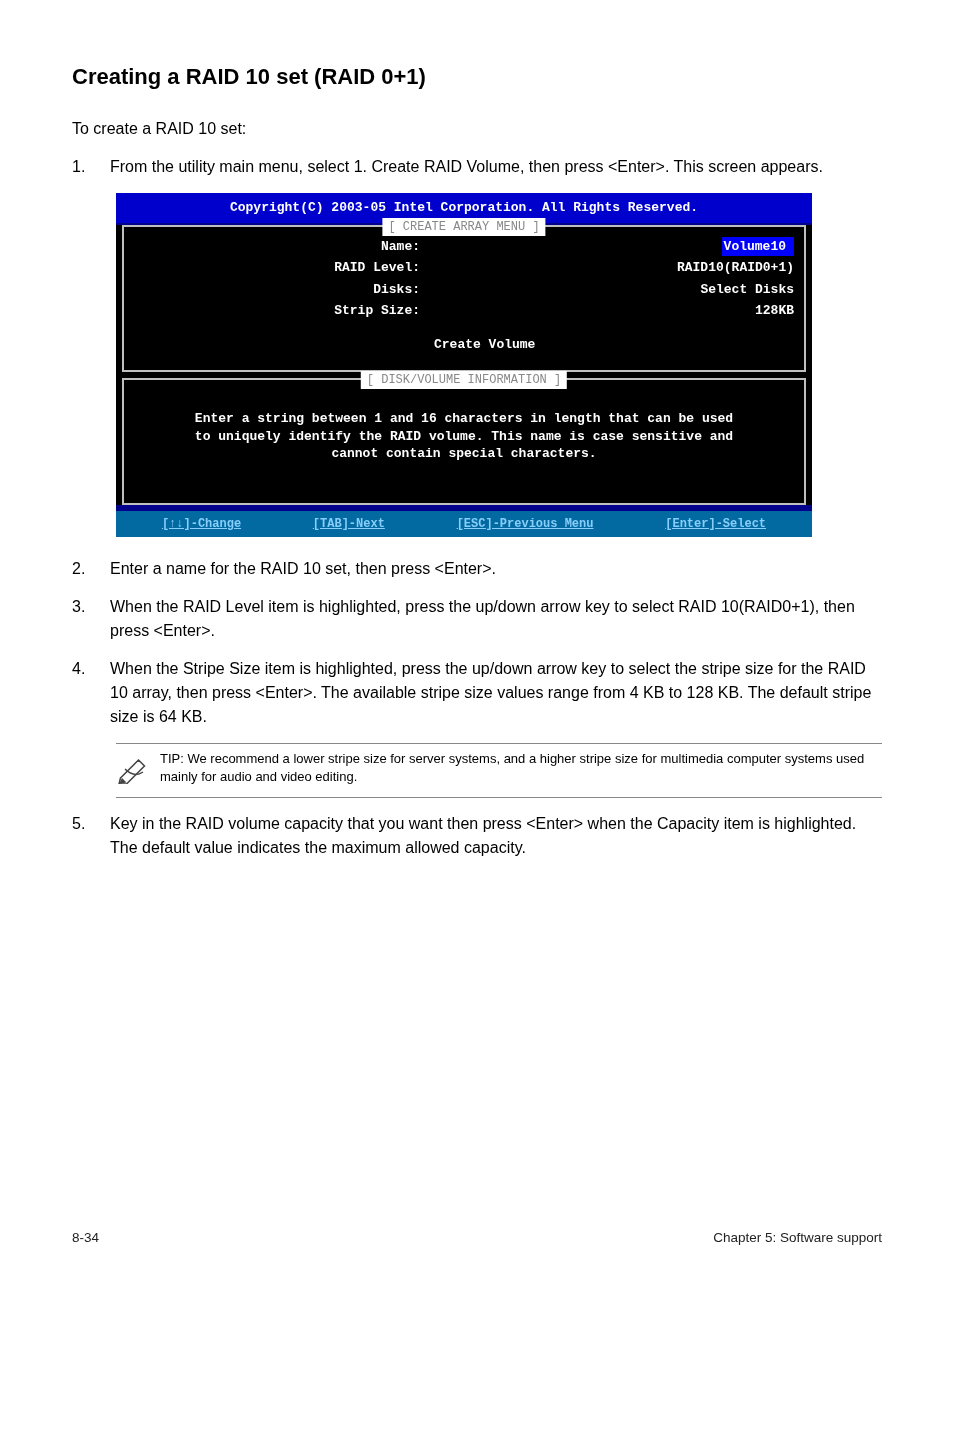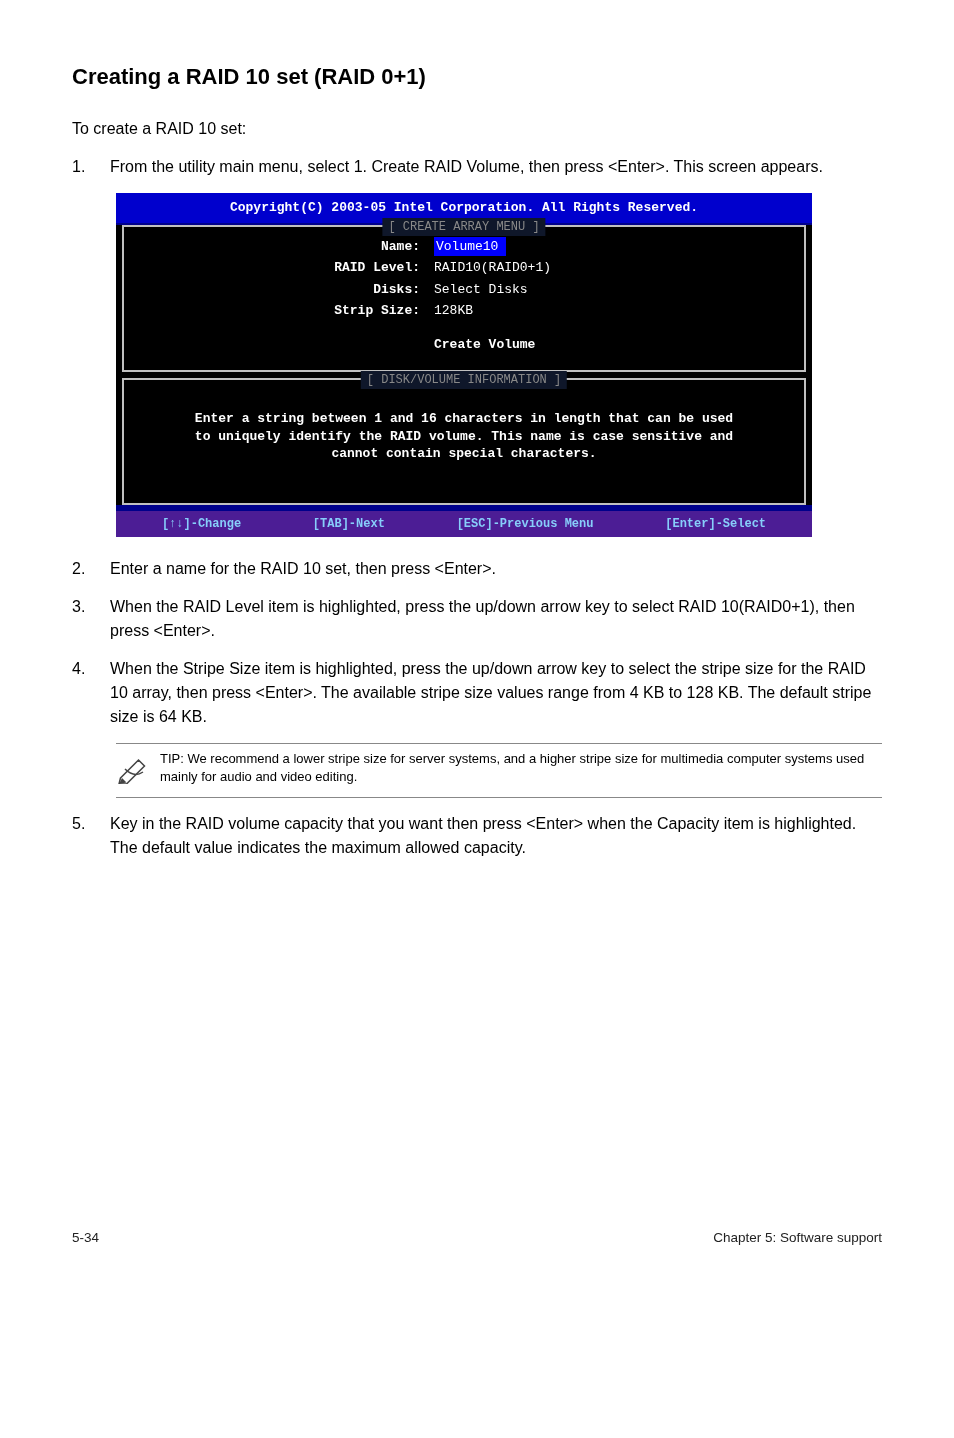--- a/index.html
+++ b/index.html
@@ -53,40 +53,40 @@
       border: 2px double #c0c0c0;
       margin: 2px 6px 6px 6px;
       padding: 8px 10px 16px 10px;
       position: relative;
     }
     .panel-title {
       position: absolute;
       top: -9px;
       left: 50%;
       transform: translateX(-50%);
-      background: #0f172a;
+      background: #ffffff;
       color: #888;
       padding: 0 6px;
       font-size: 12px;
       white-space: nowrap;
     }
     .kv-row {
       display: flex;
       margin: 2px 0;
     }
     .kv-row .label {
       width: 300px;
       text-align: right;
       padding-right: 14px;
       font-weight: bold;
     }
     .kv-row .value {
       flex: 1;
-      text-align: left;
-      font-weight: normal;
+      text-align: right;
+      font-weight: bold;
     }
     .kv-row .value.hl {
       display: inline-block;
     }
     .kv-row .value.hl span.box {
       background: #0000ff;
       padding: 0 8px 0 2px;
       display: inline-block;
     }
     .create-volume-row {
@@ -95,27 +95,28 @@
       font-weight: bold;
       margin-top: 14px;
     }
     .info-text {
       text-align: center;
       font-weight: bold;
       padding: 22px 10px 24px 10px;
       line-height: 1.35;
     }
     .bios-footer {
-      background: #4c1d95;
+      background: #0369a1;
       color: #87cefa;
       display: flex;
       justify-content: space-around;
       padding: 4px 10px;
       font-weight: bold;
       font-size: 12px;
+      text-decoration: underline;
     }
     .bios-footer span { white-space: nowrap; }
 
     .tip-row {
       display: flex;
       align-items: flex-start;
       margin: 0 0 14px 44px;
       border-top: 1px solid #888;
       border-bottom: 1px solid #888;
       padding: 6px 0;
@@ -227,15 +228,15 @@
 
   <ol>
     <li>
       <span class="num">5.</span>
       <span class="body">Key in the RAID volume capacity that you want then press &lt;Enter&gt; when the Capacity item is highlighted. The default value indicates the maximum allowed capacity.</span>
     </li>
   </ol>
 </div>
 
 <div class="page-footer">
-  <span>5-34</span>
+  <span>8-34</span>
   <span>Chapter 5: Software support</span>
 </div>
 
 </body></html>

